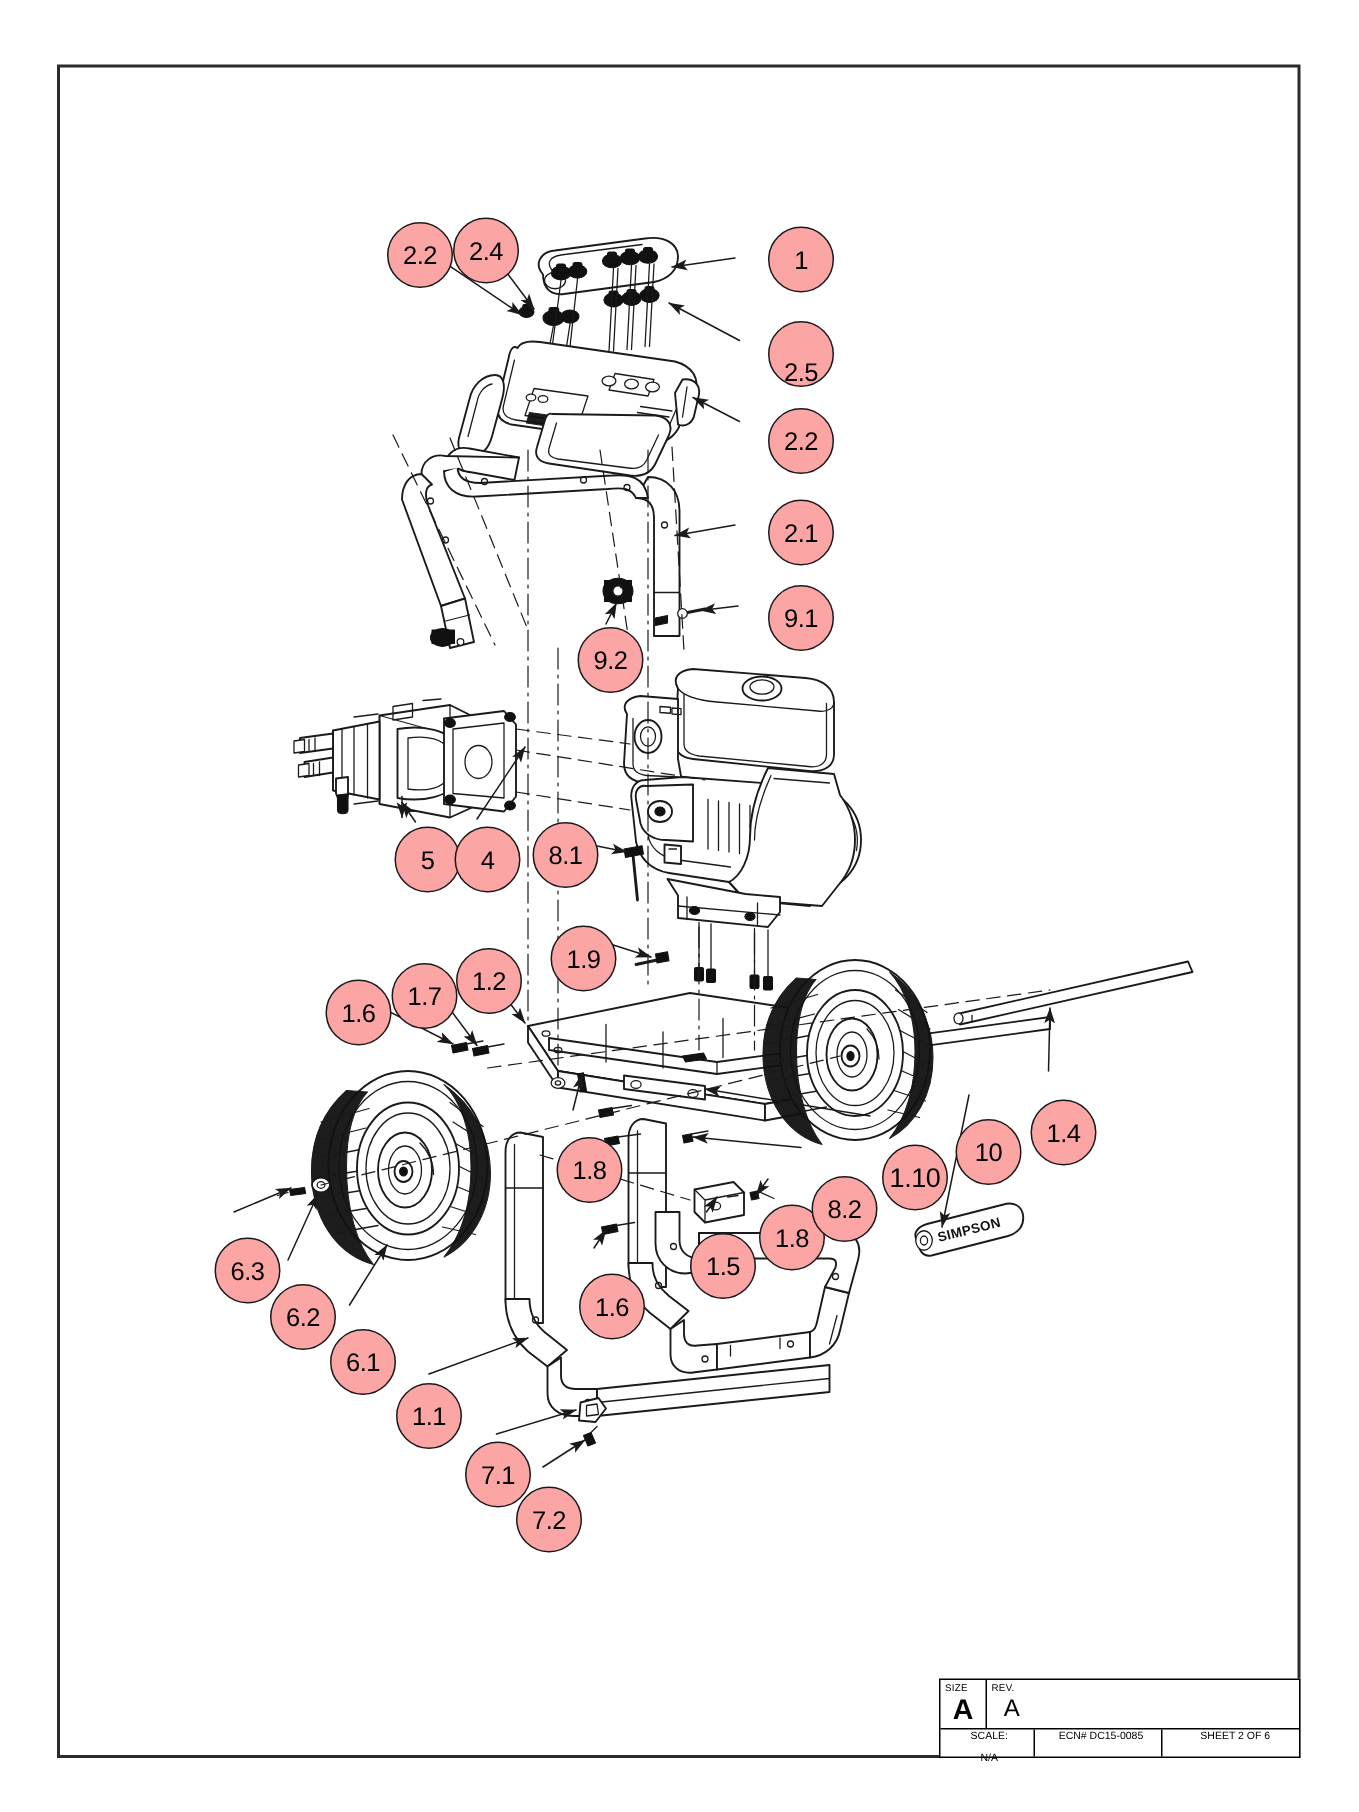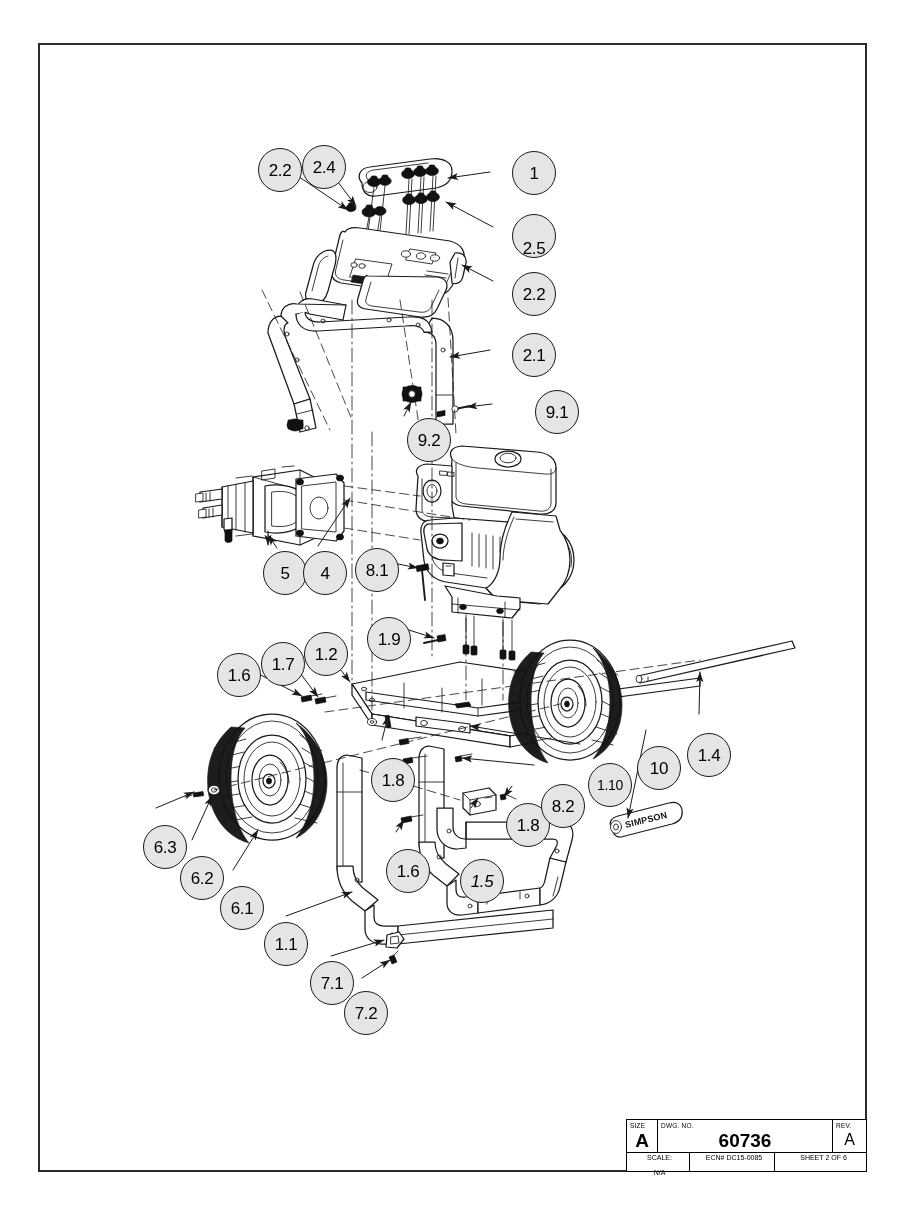--- a/index.html
+++ b/index.html
@@ -32,25 +32,25 @@
   .c-size{width:30px;}
   .c-dwg{flex:1;}
   .c-rev{width:34px;}
   .b-scale{width:62px;display:flex;align-items:center;gap:6px;padding-left:3px;}
   .b-ecn{flex:1;display:flex;align-items:center;padding-left:4px;}
   .b-sheet{width:92px;display:flex;align-items:center;padding-left:6px;}
   .b-txt{font-size:7px;line-height:9px;white-space:nowrap;}
 
   
   .balloon{position:absolute;border:1.5px solid #1a1a1a;border-radius:50%;
-      background:#e5e5e5;display:flex;align-items:center;justify-content:center;
+      background:#fca5a5;display:flex;align-items:center;justify-content:center;
       box-sizing:border-box;width:44px;height:44px;}
   .balloon span{font-size:17px;line-height:17px;letter-spacing:-0.3px;
       font-family:"Liberation Sans", sans-serif;}
-  .balloon.b-sm span{font-size:14px;}
+  .balloon.b-sm span{font-size:18px;}
 </style>
 </head>
 <body>
 
 <div id="sheet">
 
   <div id="drawing-border"></div>
 
   <svg id="canvas" viewBox="0 0 906 1208" xmlns="http://www.w3.org/2000/svg">
     <defs>
@@ -555,24 +555,24 @@
       </div>
       <div class="balloon" style="left: 512px; top: 214px; align-items: flex-end;">
         <span>2.5</span>
       </div>
       <div class="balloon" style="left: 512px; top: 272px;">
         <span>2.2</span>
       </div>
       <div class="balloon" style="left: 512px; top: 333px; align-items: center;">
         <span>2.1</span>
       </div>
-      <div class="balloon" style="left: 535px; top: 390px;">
+      <div class="balloon" style="left: 512px; top: 390px;">
         <span>9.1</span>
       </div>
-      <div class="balloon" style="left: 407px; top: 418px;">
+      <div class="balloon" style="left: 385px; top: 418px;">
         <span>9.2</span>
       </div>
       <div class="balloon" style="left: 263px; top: 551px;">
         <span>5</span>
       </div>
       <div class="balloon" style="left: 303px; top: 551px;">
         <span>4</span>
       </div>
       <div class="balloon" style="left: 355px; top: 548px;">
         <span>8.1</span>
@@ -606,21 +606,21 @@
       </div>
       <div class="balloon" style="left: 386px; top: 849px;">
         <span>1.6</span>
       </div>
       <div class="balloon" style="left: 310px; top: 961px; text-align: right;">
         <span>7.1</span>
       </div>
       <div class="balloon" style="left: 344px; top: 991px;">
         <span>7.2</span>
       </div>
-      <div class="balloon" style="left: 460px; top: 859px; font-style: italic;">
+      <div class="balloon" style="left: 460px; top: 822px;">
         <span>1.5</span>
       </div>
       <div class="balloon" style="left: 506px; top: 803px;">
         <span>1.8</span>
       </div>
       <div class="balloon" style="left: 541px; top: 784px;">
         <span>8.2</span>
       </div>
       <div class="balloon b-sm" style="left: 588px; top: 763px;">
         <span>1.10</span>
@@ -632,24 +632,20 @@
         <span>1.4</span>
       </div>
     </div>
 
   <div id="title-block">
     <div class="tb-row tb-top">
       <div class="tb-cell c-size">
         <div class="tb-lab">SIZE</div>
         <div class="tb-val">A</div>
       </div>
-      <div class="tb-cell c-dwg">
-        <div class="tb-lab">DWG. NO.</div>
-        <div class="tb-val">60736</div>
-      </div>
       <div class="tb-cell c-rev">
         <div class="tb-lab">REV.</div>
         <div class="tb-val-sm">A</div>
       </div>
     </div>
     <div class="tb-row tb-bot">
       <div class="tb-cell b-scale">
         <span class="b-txt">SCALE:</span>
         <span class="b-txt">N/A</span>
       </div>

